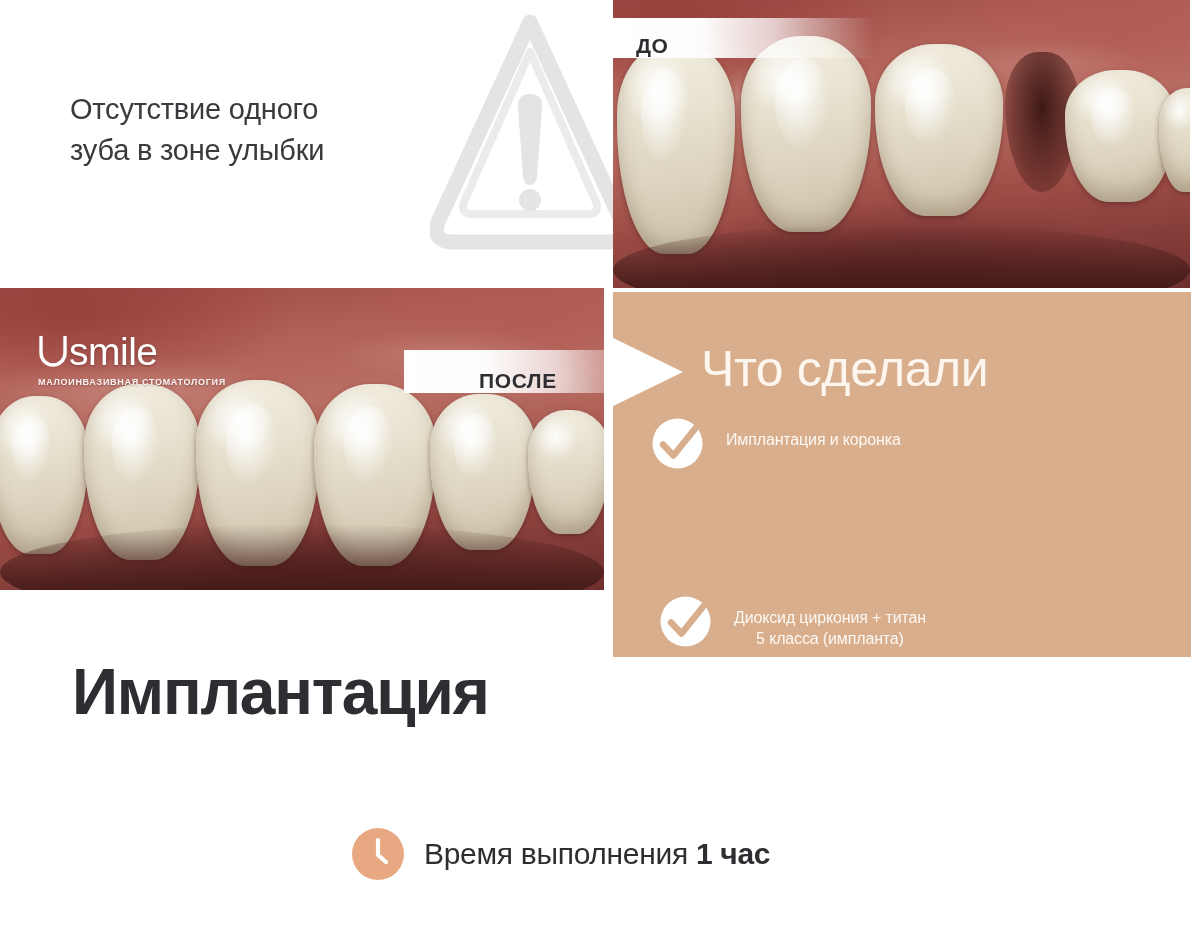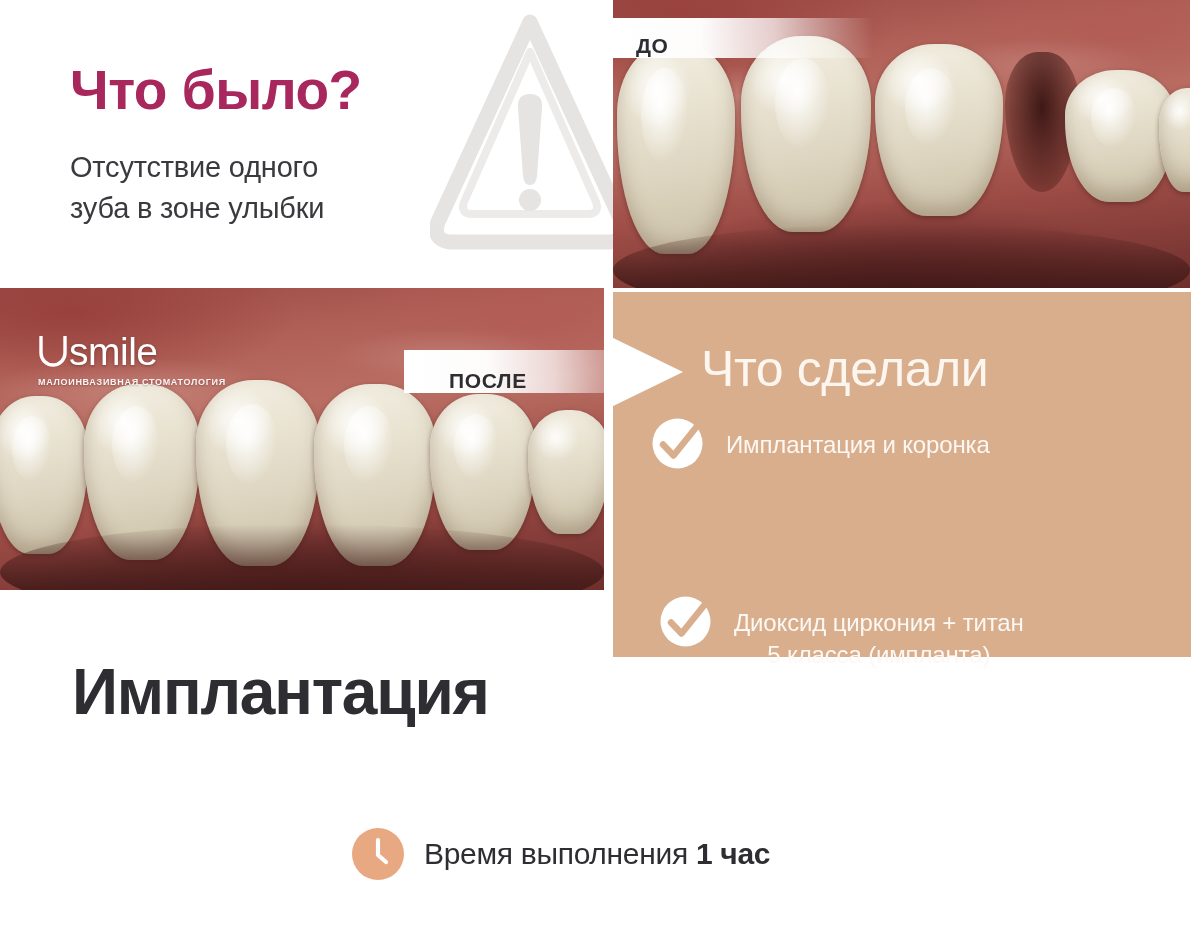--- a/index.html
+++ b/index.html
@@ -76,21 +76,21 @@
 
   
   .ribbon {
     position:absolute; z-index:5; display:flex; align-items:flex-end;
     background:linear-gradient(90deg,#ffffff 0%,#fdfcfb 34%,rgba(255,255,255,.72) 62%,rgba(255,255,255,0) 100%);
   }
   .ribbon span {
     font-size:21px; font-weight:700; letter-spacing:.6px; color:#2e2e32;
   }
   .ribbon-before { left:613px; top:18px; width:260px; height:40px; padding-left:23px; }
-  .ribbon-after  { left:404px; top:350px; width:242px; height:43px; padding-left:45px; }
+  .ribbon-after  { left:404px; top:350px; width:242px; height:43px; padding-left:75px; }
 
   .arrow-after {
     position:absolute; left:607px; top:335px; width:76px; height:74px; z-index:6;
   }
   .arrow-after svg { display:block; }
 
   
   .logo { position:absolute; left:38px; top:332px; z-index:6; color:#ffffff; }
   .logo-main {
     display:flex; align-items:center; gap:1px;
@@ -117,21 +117,21 @@
   .h-mat  { left:88px; top:216px; font-size:50px; }
 
   .bullet { position:absolute; display:flex; align-items:flex-start; gap:20px; }
   .b-did { left:36px; top:127px; }
   .b-mat { left:44px; top:305px;text-align:center; }
 
   .check-ico { width:57px; height:57px; flex:0 0 57px; position:relative; top:-4px; }
   .check-ico svg { display:block; }
 
   .bullet-txt {
-    font-size:24px; font-weight:400; line-height:1.33; color:#fdf8f3;
+    font-size:16px; font-weight:400; line-height:1.33; color:#fdf8f3;
     letter-spacing:-.15px; padding-top:10px; white-space:pre-line;
   }
 
   
   .impl-title {
     position:absolute; left:72px; top:660px; z-index:3;
     font-size:64px; font-weight:700; letter-spacing:-1.2px; color:#2e2e32;
     line-height:1; white-space:nowrap;
   }
 
@@ -150,21 +150,20 @@
   <div class="warn-tri">
     <svg viewBox="0 0 200 248" xmlns="http://www.w3.org/2000/svg" aria-hidden="true">
       <path d="M100 14 L192 214 Q198 232 180 234 L20 234 Q2 232 8 214 Z" fill="none" stroke="#e6e4e2" stroke-width="15" stroke-linejoin="round"></path>
       <path d="M100 44 L166 194 Q170 206 158 206 L42 206 Q30 206 34 194 Z" fill="none" stroke="#ecebe9" stroke-width="8" stroke-linejoin="round"></path>
       <path d="M100 86 q13 0 12 14 l-5 68 q-1 9 -7 9 q-6 0 -7 -9 l-5 -68 q-1 -14 12 -14 Z" fill="#e6e4e2"></path>
       <circle cx="100" cy="192" r="11" fill="#e6e4e2"></circle>
     </svg>
   </div>
 
   <div class="head-block">
-    <div class="head-title">Что было?</div>
     <div class="head-sub" style="white-space:pre-line">Отсутствие одного
 зуба в зоне улыбки</div>
   </div>
 
   <div class="photo photo-before">
     <div class="gum"></div>
     <div class="tooth" style="left:4px;  top:42px;  width:118px; height:212px;">
       <div class="spec" style="left:24px; top:26px; width:48px; height:96px;"></div>
     </div>
     <div class="tooth" style="left:128px; top:36px; width:130px; height:196px;">

